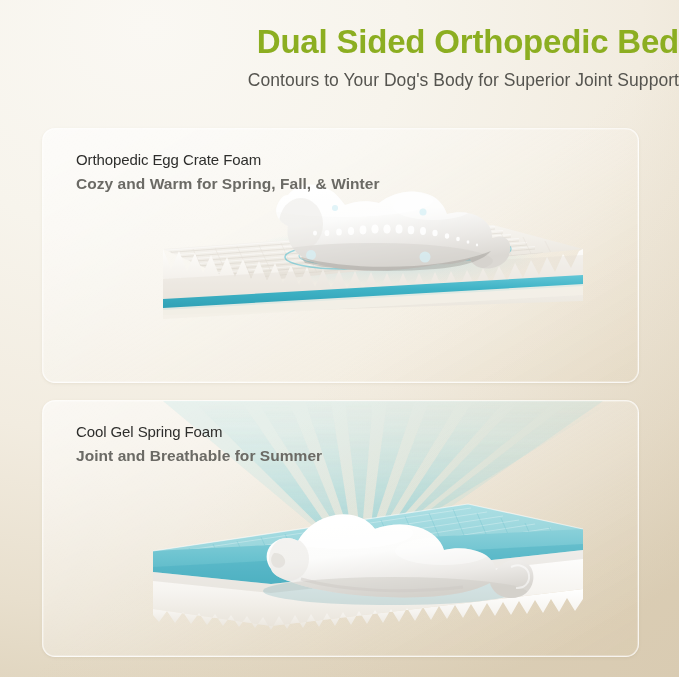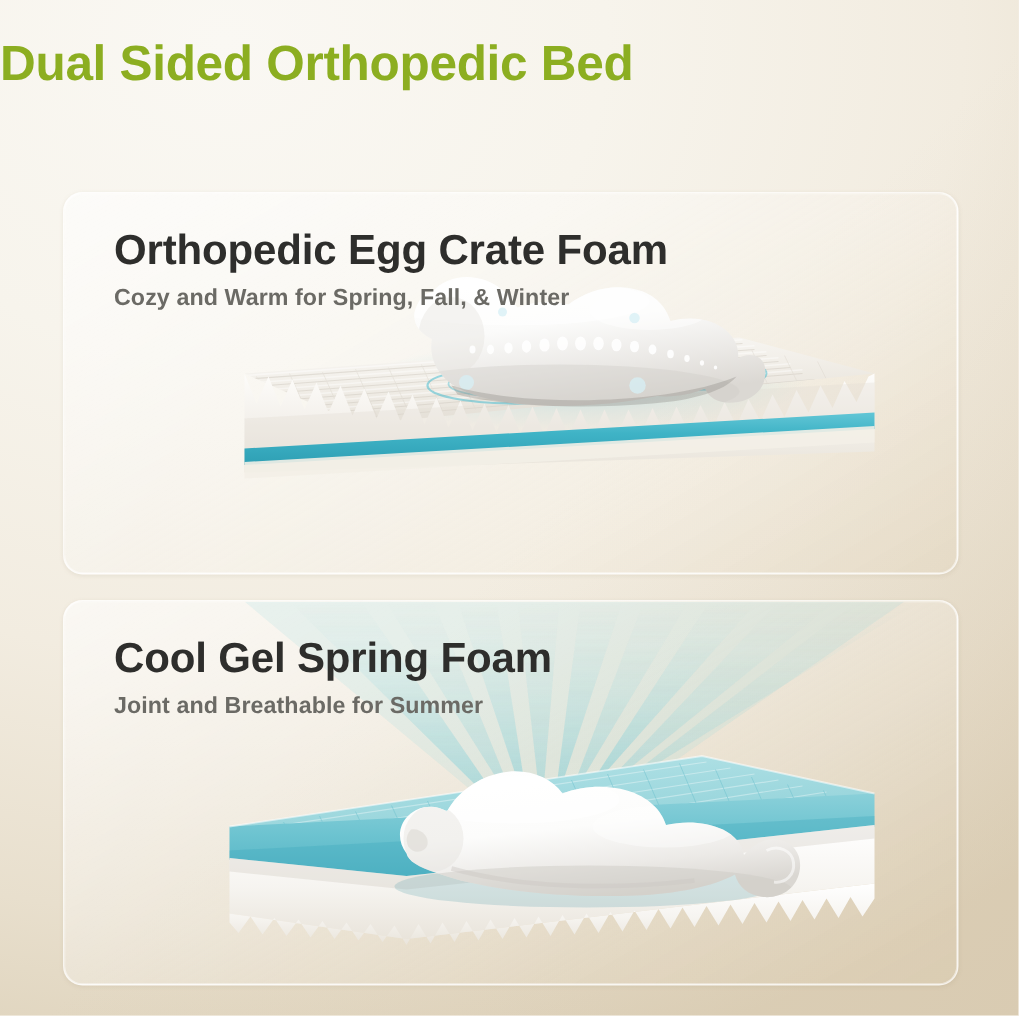--- a/index.html
+++ b/index.html
@@ -30,21 +30,21 @@
     pointer-events: none;
     background:
       linear-gradient(to bottom right, rgba(255,255,255,0) 52%, rgba(208,190,162,0.30) 100%);
   }
 
   
   .header {
     position: absolute;
     left: 0; right: 0;
     top: 24px;
-    text-align: left;
+    text-align: right;
     z-index: 4;
   }
   .title {
     font-size: 33px;
     font-weight: bold;
     color: #8cae21;
     letter-spacing: -0.2px;
     line-height: 1.12;
     margin: 0;
     white-space: nowrap;
@@ -85,22 +85,22 @@
       linear-gradient(150deg, rgba(255,255,255,0.60) 0%, rgba(255,255,255,0.28) 42%, rgba(250,243,230,0.14) 74%, rgba(225,209,179,0.18) 100%);
   }
 
   .card-head {
     position: absolute;
     left: 33px;
     top: 22px;
     z-index: 6;
   }
   .card-title {
-    font-size: 28px;
-    font-weight: bold;
+    font-size: 15px;
+    font-weight: normal;
     color: #2e2e2c;
     letter-spacing: -0.1px;
     line-height: 1.15;
     margin: 0;
     white-space: nowrap;
   }
   .card-sub {
     font-size: 15.5px;
     font-weight: bold;
     color: #6b6a65;
@@ -118,20 +118,21 @@
   }
   .figure svg { display: block; width: 100%; height: 100%; }
 </style>
 </head>
 <body>
 
 <div class="page">
 
   <div class="header">
     <h1 class="title">Dual Sided Orthopedic Bed</h1>
+    <p class="subtitle">Contours to Your Dog's Body for Superior Joint Support</p>
   </div>
 
   <div class="card" id="card-1">
 
     <div class="figure">
       <svg viewBox="0 0 595 253" preserveAspectRatio="xMidYMid meet">
         <defs>
 
           <linearGradient id="c1TopG" x1="0" y1="0" x2="0.35" y2="1">
             <stop offset="0" stop-color="#fbfaf8"></stop>

